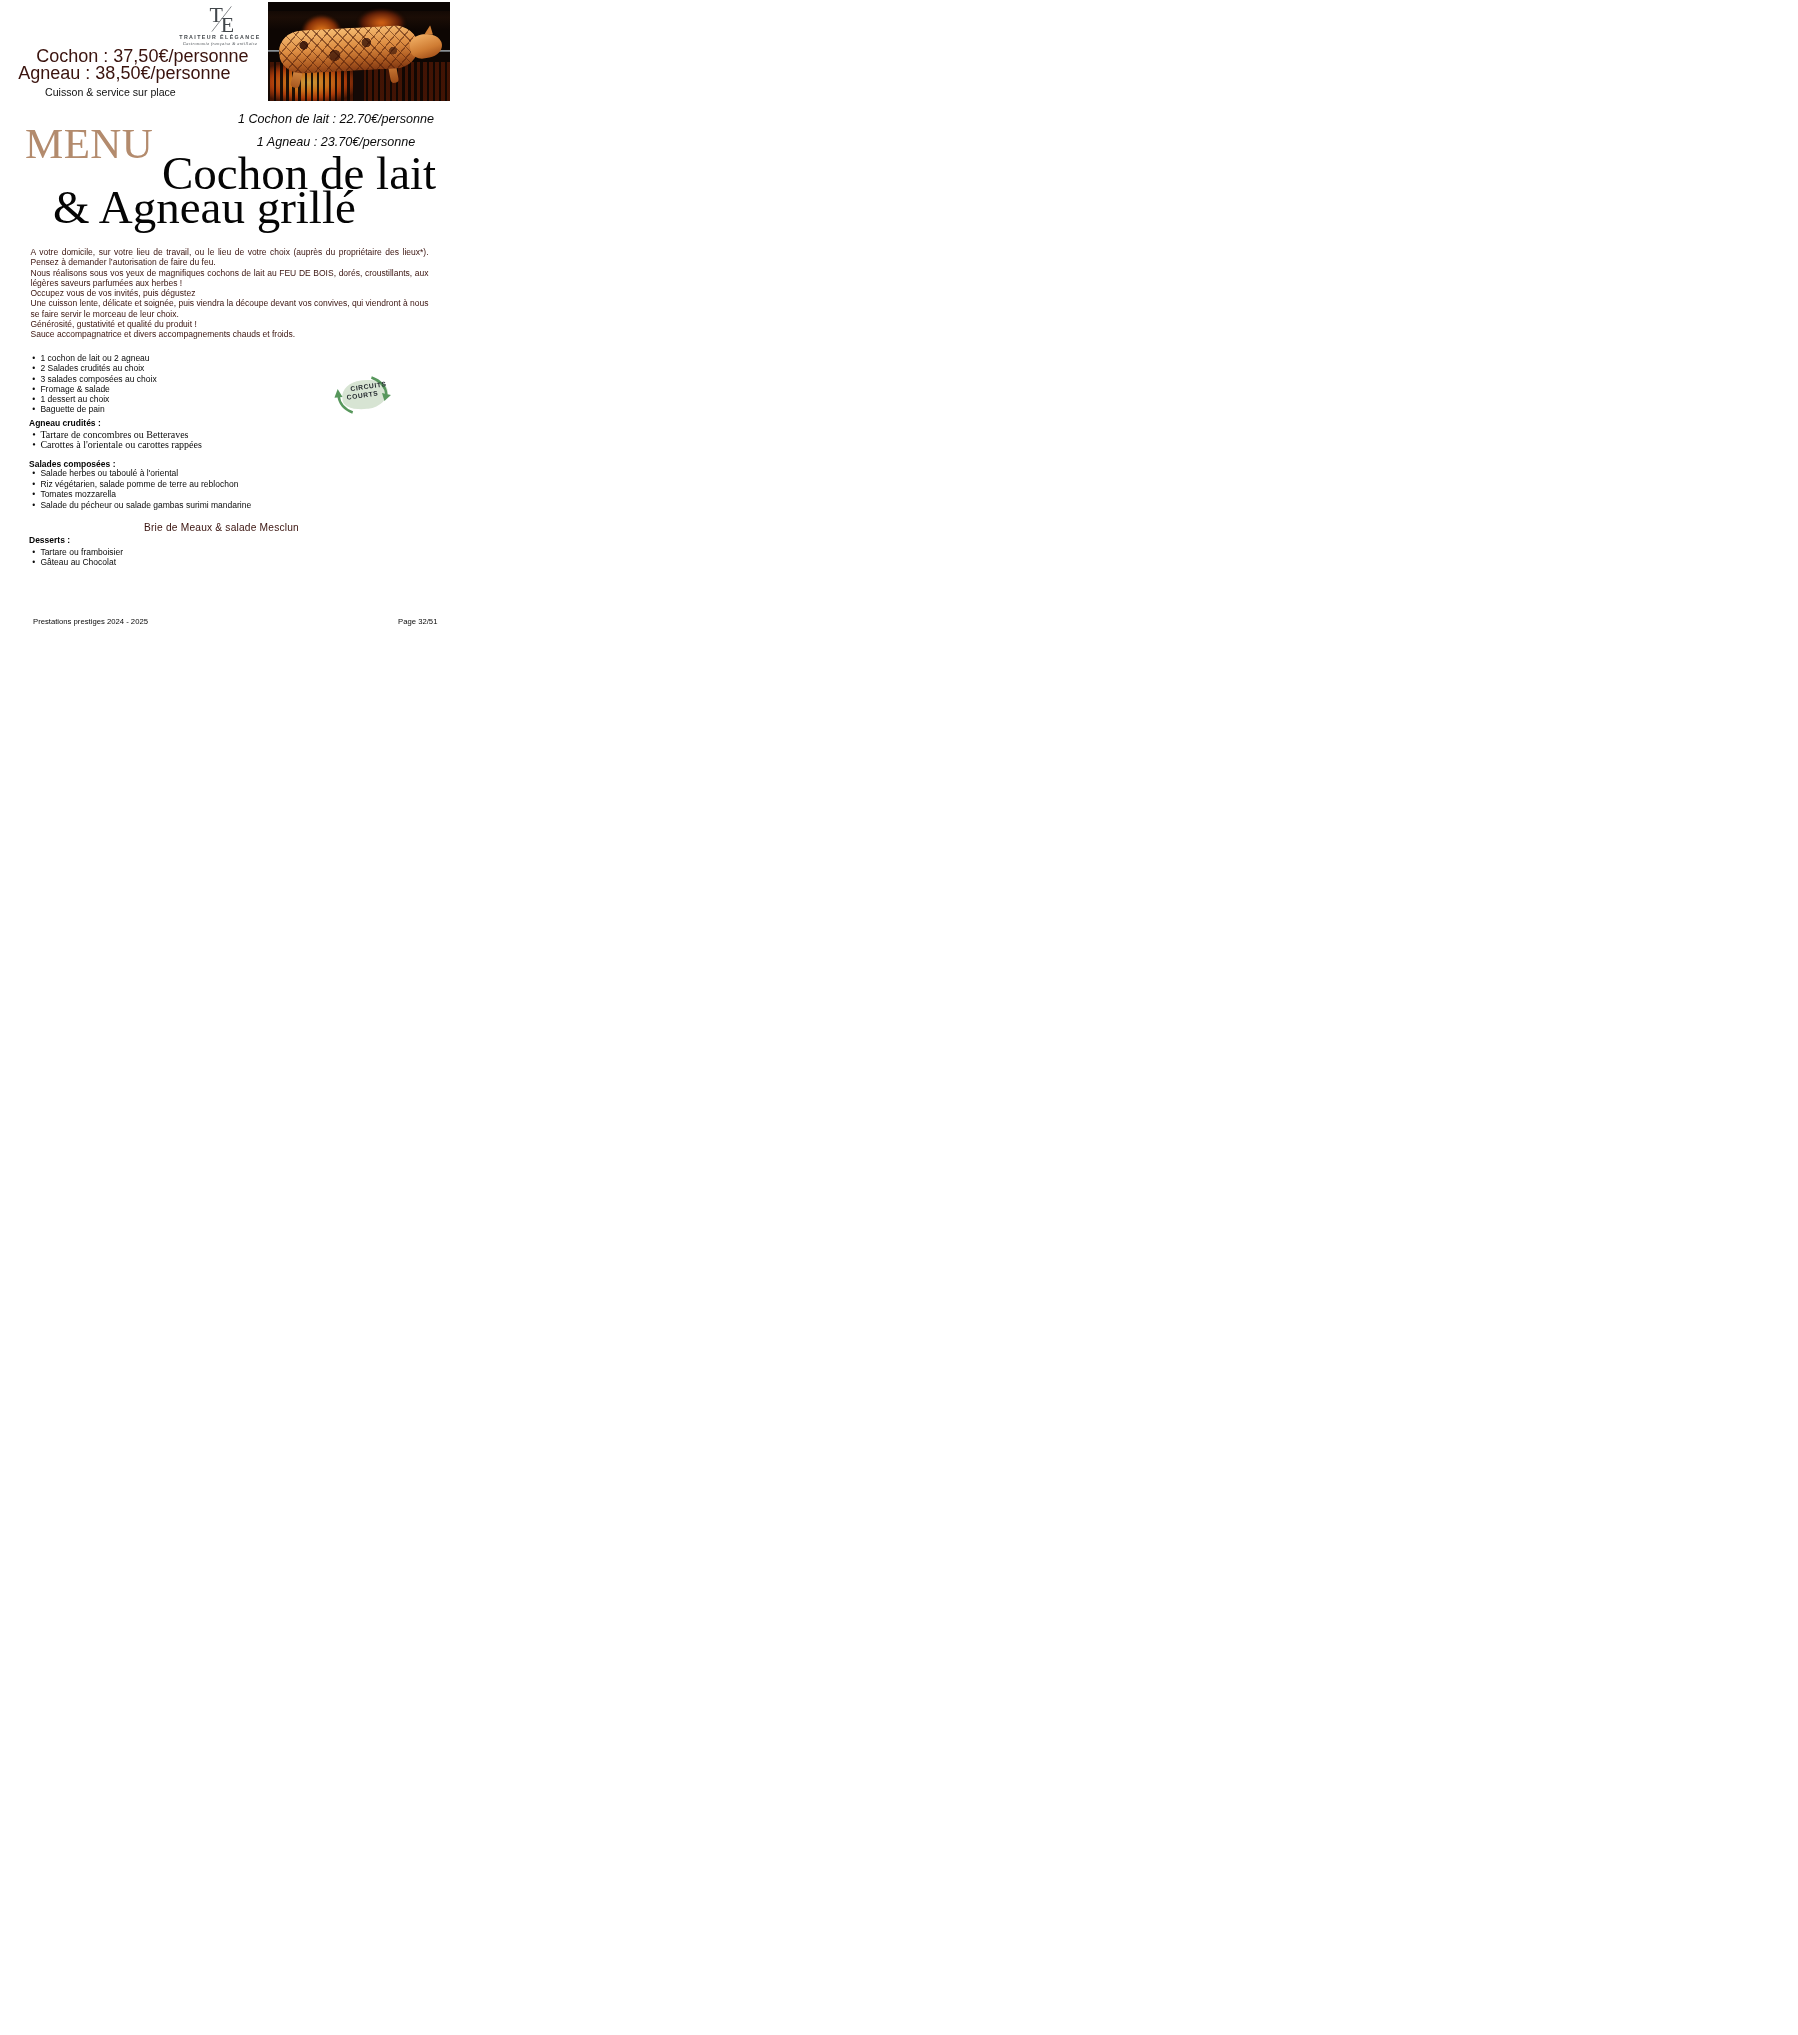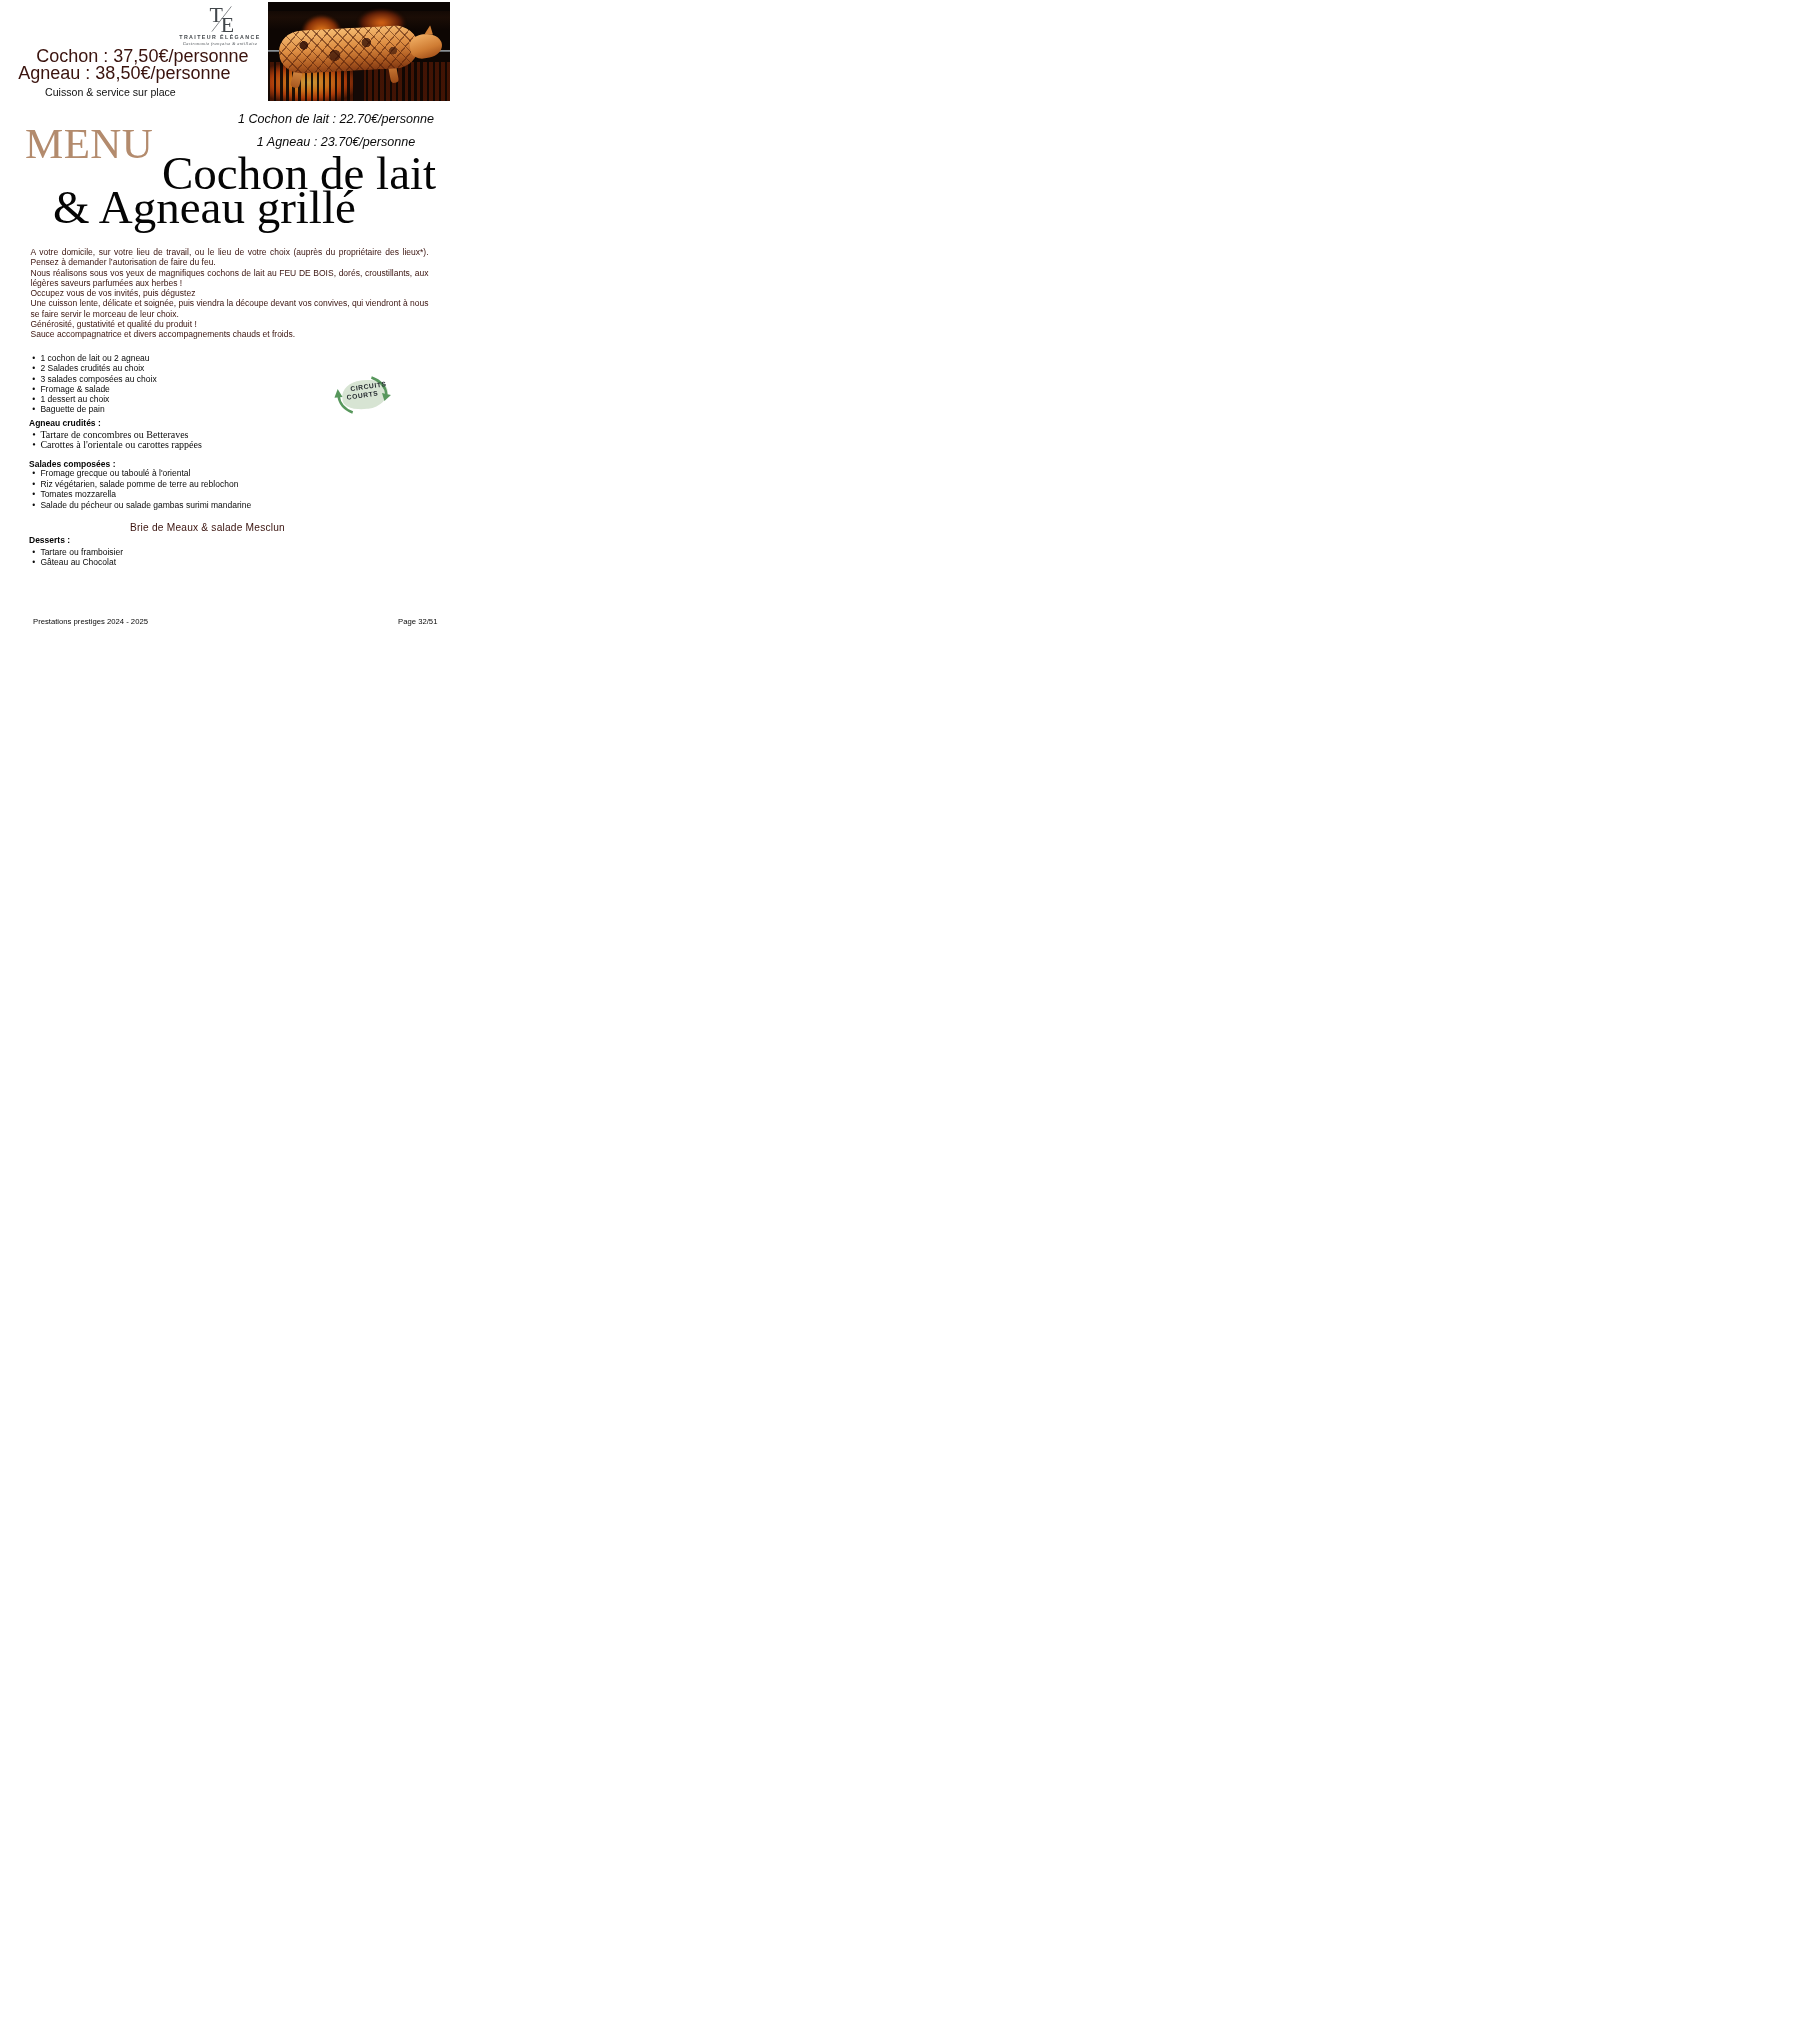--- a/index.html
+++ b/index.html
@@ -81,21 +81,21 @@
   
   ul.plain{list-style:none;margin:0;padding:0;}
   ul.plain li{position:relative;padding-left:11.4px;}
   ul.plain li::before{content:"\2022";position:absolute;left:3.3px;}
   .includes{position:absolute;left:29px;top:353px;font-size:8.5px;line-height:10.3px;color:#0a0a0a;}
   .sec-heading{position:absolute;left:29px;font-size:8.5px;font-weight:bold;color:#050505;}
   .h-crudites{top:418px;}
   .list-crudites{position:absolute;left:29px;top:430px;font-size:10px;line-height:9.6px;color:#0a0a0a;font-family:Liberation Serif, serif;}
   .h-composees{top:459px;}
   .list-composees{position:absolute;left:29px;top:468px;font-size:8.5px;line-height:10.6px;color:#0a0a0a;}
-  .brie-line{position:absolute;left:130px;top:522px;font-size:10.2px;letter-spacing:0.2px;
+  .brie-line{position:absolute;left:144px;top:522px;font-size:10.2px;letter-spacing:0.2px;
     color:var(--maroon,#3a130e);}
   .h-desserts{top:535px;}
   .list-desserts{position:absolute;left:29px;top:548px;font-size:8.5px;line-height:9.9px;color:#0a0a0a;}
 
   
   .badge{position:absolute;left:334px;top:374px;width:61px;height:42px;}
   .badge-blob{position:absolute;left:8.1px;top:5.7px;width:46px;height:28.5px;transform:rotate(-7deg);
     background:var(--badge_bg,#d7e4d3);border-radius:46% 54% 48% 52% / 55% 45% 60% 40%;}
   .badge-text{position:absolute;left:12.2px;top:9px;transform:rotate(-8deg);
     font-weight:bold;font-size:6.7px;line-height:7.7px;letter-spacing:0.6px;color:#23282e;}
@@ -179,21 +179,21 @@
   </div>
 
   <div class="sec-heading h-crudites">Agneau crudités  :</div>
   <ul class="plain list-crudites">
     <li>Tartare de concombres ou Betteraves</li>
     <li>Carottes à l'orientale ou carottes rappées</li>
   </ul>
 
   <div class="sec-heading h-composees">Salades composées :</div>
   <ul class="plain list-composees">
-    <li>Fromage grecque ou taboulé à l'oriental</li>
+    <li>Salade herbes ou taboulé à l'oriental</li>
     <li>Riz végétarien, salade pomme de terre au reblochon</li>
     <li>Tomates mozzarella</li>
     <li>Salade du pécheur ou salade gambas surimi mandarine</li>
   </ul>
 
   <div class="brie-line">Brie de Meaux &amp; salade Mesclun</div>
 
   <div class="sec-heading h-desserts">Desserts :</div>
   <ul class="plain list-desserts">
     <li>Tartare ou  framboisier</li>

